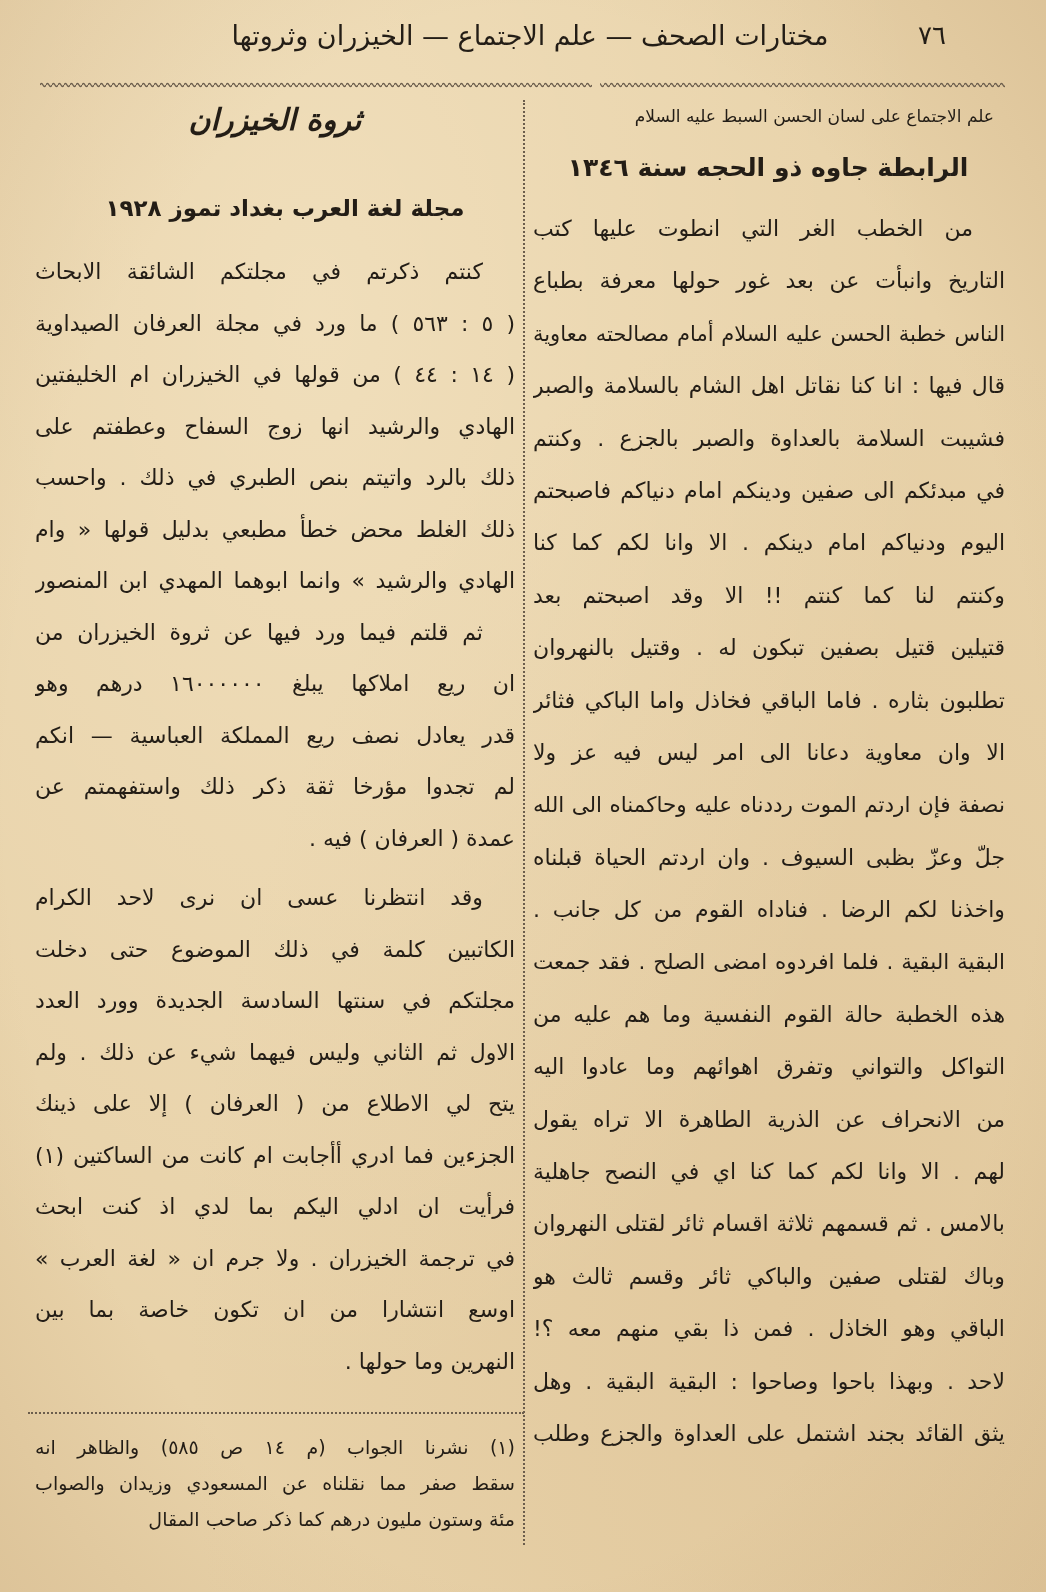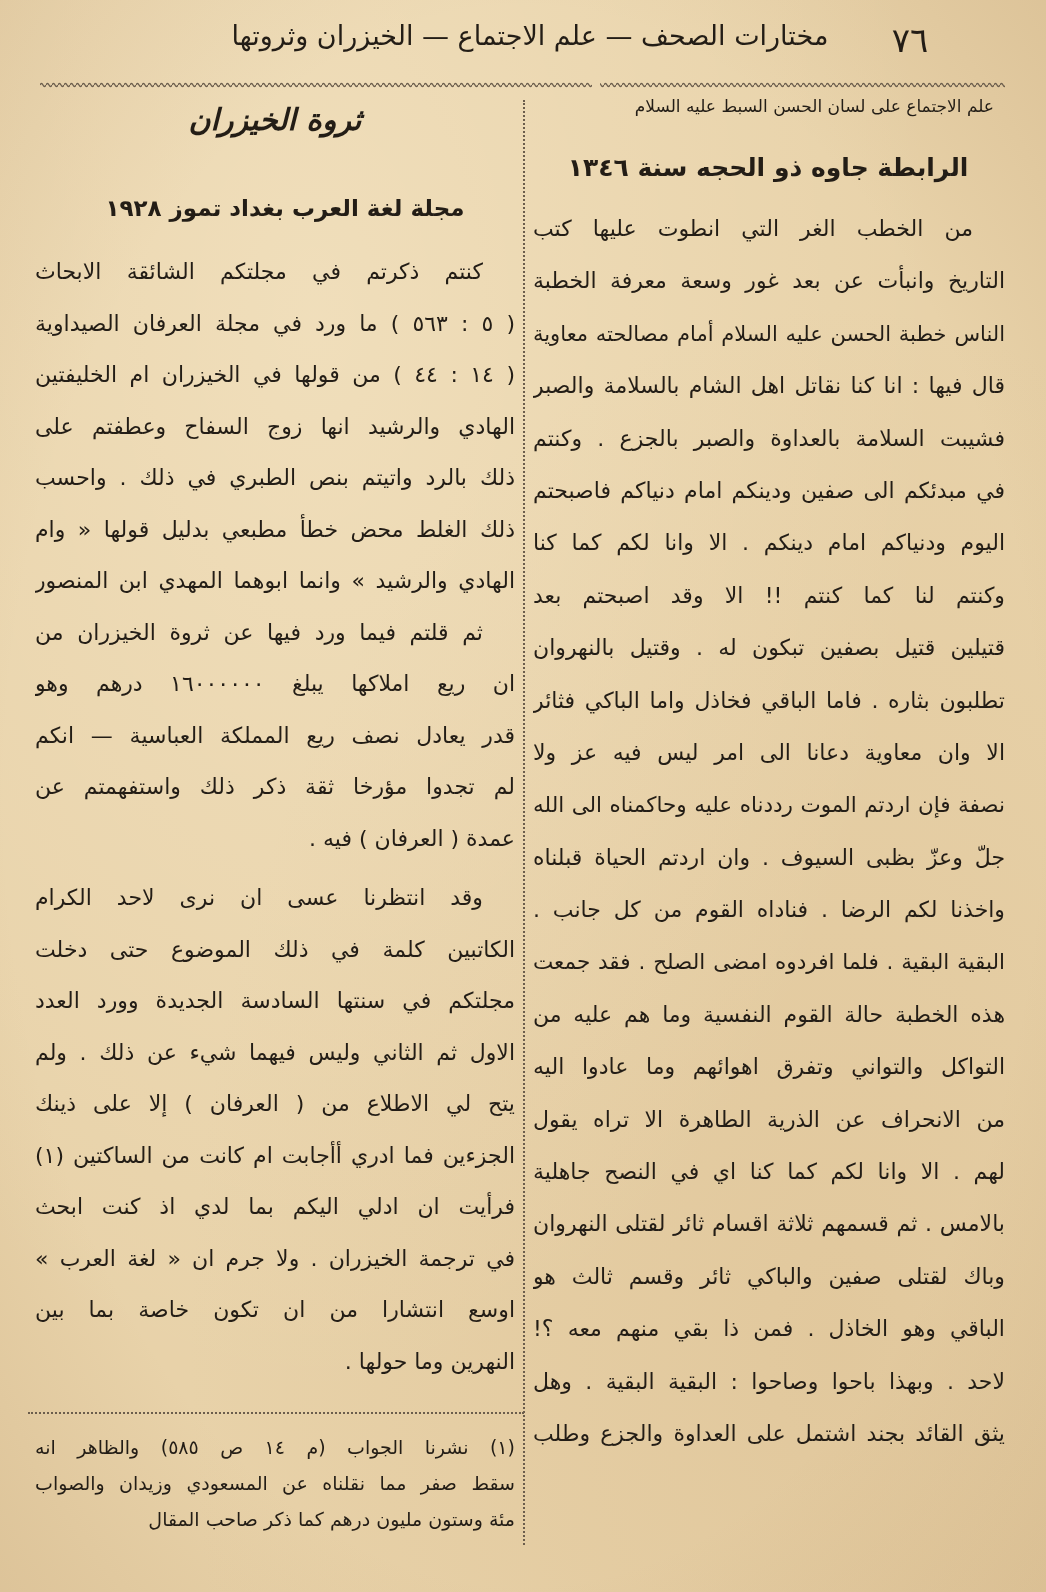--- a/index.html
+++ b/index.html
@@ -7,25 +7,25 @@
     width: 1046px; height: 1592px; overflow: hidden; position: relative;
     background: #e8d2a9;
     background-image:
       radial-gradient(ellipse at 30% 20%, rgba(255,245,220,0.35), rgba(0,0,0,0) 60%),
       radial-gradient(ellipse at 80% 85%, rgba(205,170,120,0.25), rgba(0,0,0,0) 55%),
       radial-gradient(ellipse at 50% 50%, rgba(0,0,0,0) 70%, rgba(170,130,80,0.18) 100%);
     font-family: "DejaVu Sans", sans-serif;
     color: #231d16;
   }
   .abs { position: absolute; direction: rtl; }
-  .hdr-num { left: 880px; top: 20px; width: 60px; text-align: center; font-size: 34px; }
+  .hdr-num { left: 918px; top: 20px; width: 60px; text-align: left; font-size: 26px; }
   .hdr-title { left: 220px; top: 20px; width: 620px; text-align: center; font-size: 27px; }
   .wave { position: absolute; left: 40px; top: 80px; }
   .divider { position: absolute; left: 523px; top: 100px; height: 1445px; border-left: 2px dotted #6b5d4c; }
-  .kicker { right: 52px; top: 96px; font-size: 17px; white-space: nowrap; }
+  .kicker { right: 52px; top: 106px; font-size: 17px; white-space: nowrap; }
   .r-heading { left: 548px; top: 153px; width: 440px; text-align: center; font-size: 25px; font-weight: bold; white-space: nowrap; }
   .l-title { left: 35px; top: 102px; width: 480px; text-align: center; font-size: 30px; font-weight: bold; font-style: italic; }
   .l-subtitle { left: 45px; top: 195px; width: 480px; text-align: center; font-size: 23px; font-weight: bold; white-space: nowrap; }
   .col { position: absolute; direction: rtl; }
   .col-right { left: 533px; top: 203px; width: 472px; --lh: 52.4px; }
   .col-left { left: 35px; top: 246px; width: 480px; --lh: 51.5px; }
   .ln {
     display: block; height: var(--lh); line-height: var(--lh); overflow: hidden;
     text-align: justify; text-align-last: justify; font-size: 22px;
   }
@@ -52,21 +52,21 @@
   <rect x="560" y="0" width="405" height="10" fill="url(#wv)"></rect>
 </svg>
 
 <div class="divider"></div>
 
 <div class="abs kicker">علم الاجتماع على لسان الحسن السبط عليه السلام</div>
 <div class="abs r-heading">الرابطة جاوه ذو الحجه سنة ١٣٤٦</div>
 
 <div class="col col-right">
   <div class="ln ind">من الخطب الغر التي انطوت عليها كتب</div>
-  <div class="ln">التاريخ وانبأت عن بعد غور وسعة معرفة الخطبة</div>
+  <div class="ln">التاريخ وانبأت عن بعد غور حولها معرفة بطباع</div>
   <div class="ln" style="font-size: 21px;">الناس خطبة الحسن عليه السلام أمام مصالحته معاوية</div>
   <div class="ln">قال فيها : انا كنا نقاتل اهل الشام بالسلامة والصبر</div>
   <div class="ln">فشيبت السلامة بالعداوة والصبر بالجزع . وكنتم</div>
   <div class="ln">في مبدئكم الى صفين ودينكم امام دنياكم فاصبحتم</div>
   <div class="ln">اليوم ودنياكم امام دينكم . الا وانا لكم كما كنا</div>
   <div class="ln">وكنتم لنا كما كنتم !! الا وقد اصبحتم بعد</div>
   <div class="ln">قتيلين قتيل بصفين تبكون له . وقتيل بالنهروان</div>
   <div class="ln">تطلبون بثاره . فاما الباقي فخاذل واما الباكي فثائر</div>
   <div class="ln">الا وان معاوية دعانا الى امر ليس فيه عز ولا</div>
   <div class="ln" style="font-size: 21.5px;">نصفة فإن اردتم الموت رددناه عليه وحاكمناه الى الله</div>

